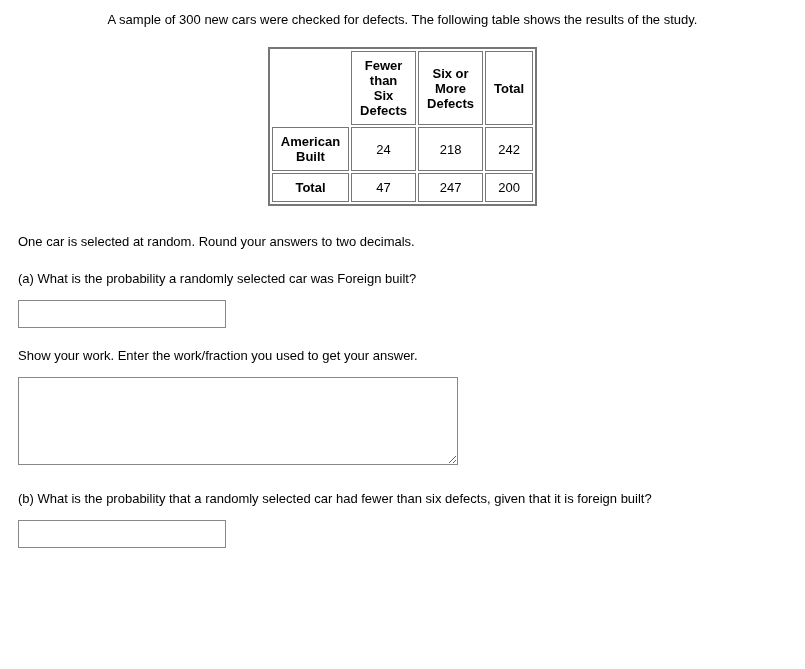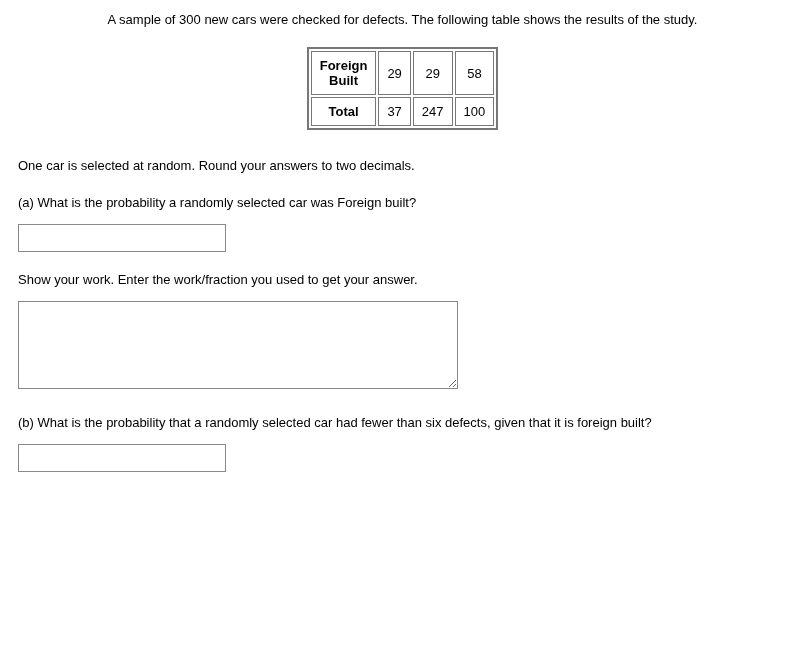--- a/index.html
+++ b/index.html
@@ -80,34 +80,49 @@
     }
   </style>
 </head>
 <body>
 
 <p class="intro">A sample of 300 new cars were checked for defects. The following table shows the results of the study.</p>
 
 <div class="table-container">
   <table class="data">
     <tbody>
+        <tr>
+      <th class="header-blank"></th>
+      <th>
+        <span>Fewer</span><br>
+        <span>than</span><br>
+        <span>Six</span><br>
+        <span>Defects</span>
+      </th>
+      <th>
+        <span>Six or</span><br>
+        <span>More</span><br>
+        <span>Defects</span>
+      </th>
+      <th>Total</th>
+    </tr>
     <tr>
       <td class="row-header">
-        <span>Foreign</span><br>
+        <span>American</span><br>
         <span>Built</span>
       </td>
-      <td>29</td>
-      <td>29</td>
-      <td>58</td>
+      <td>24</td>
+      <td>218</td>
+      <td>242</td>
     </tr>
     <tr>
       <td class="row-header">Total</td>
-      <td>37</td>
+      <td>47</td>
       <td>247</td>
-      <td>100</td>
+      <td>200</td>
     </tr>
   </tbody>
     </table>
 </div>
 
 <p class="instruction">One car is selected at random. Round your answers to two decimals.</p>
 
 <p class="question-text">(a) What is the probability a randomly selected car was Foreign built?</p>
 
 <input type="text" class="answer-input" style="">

